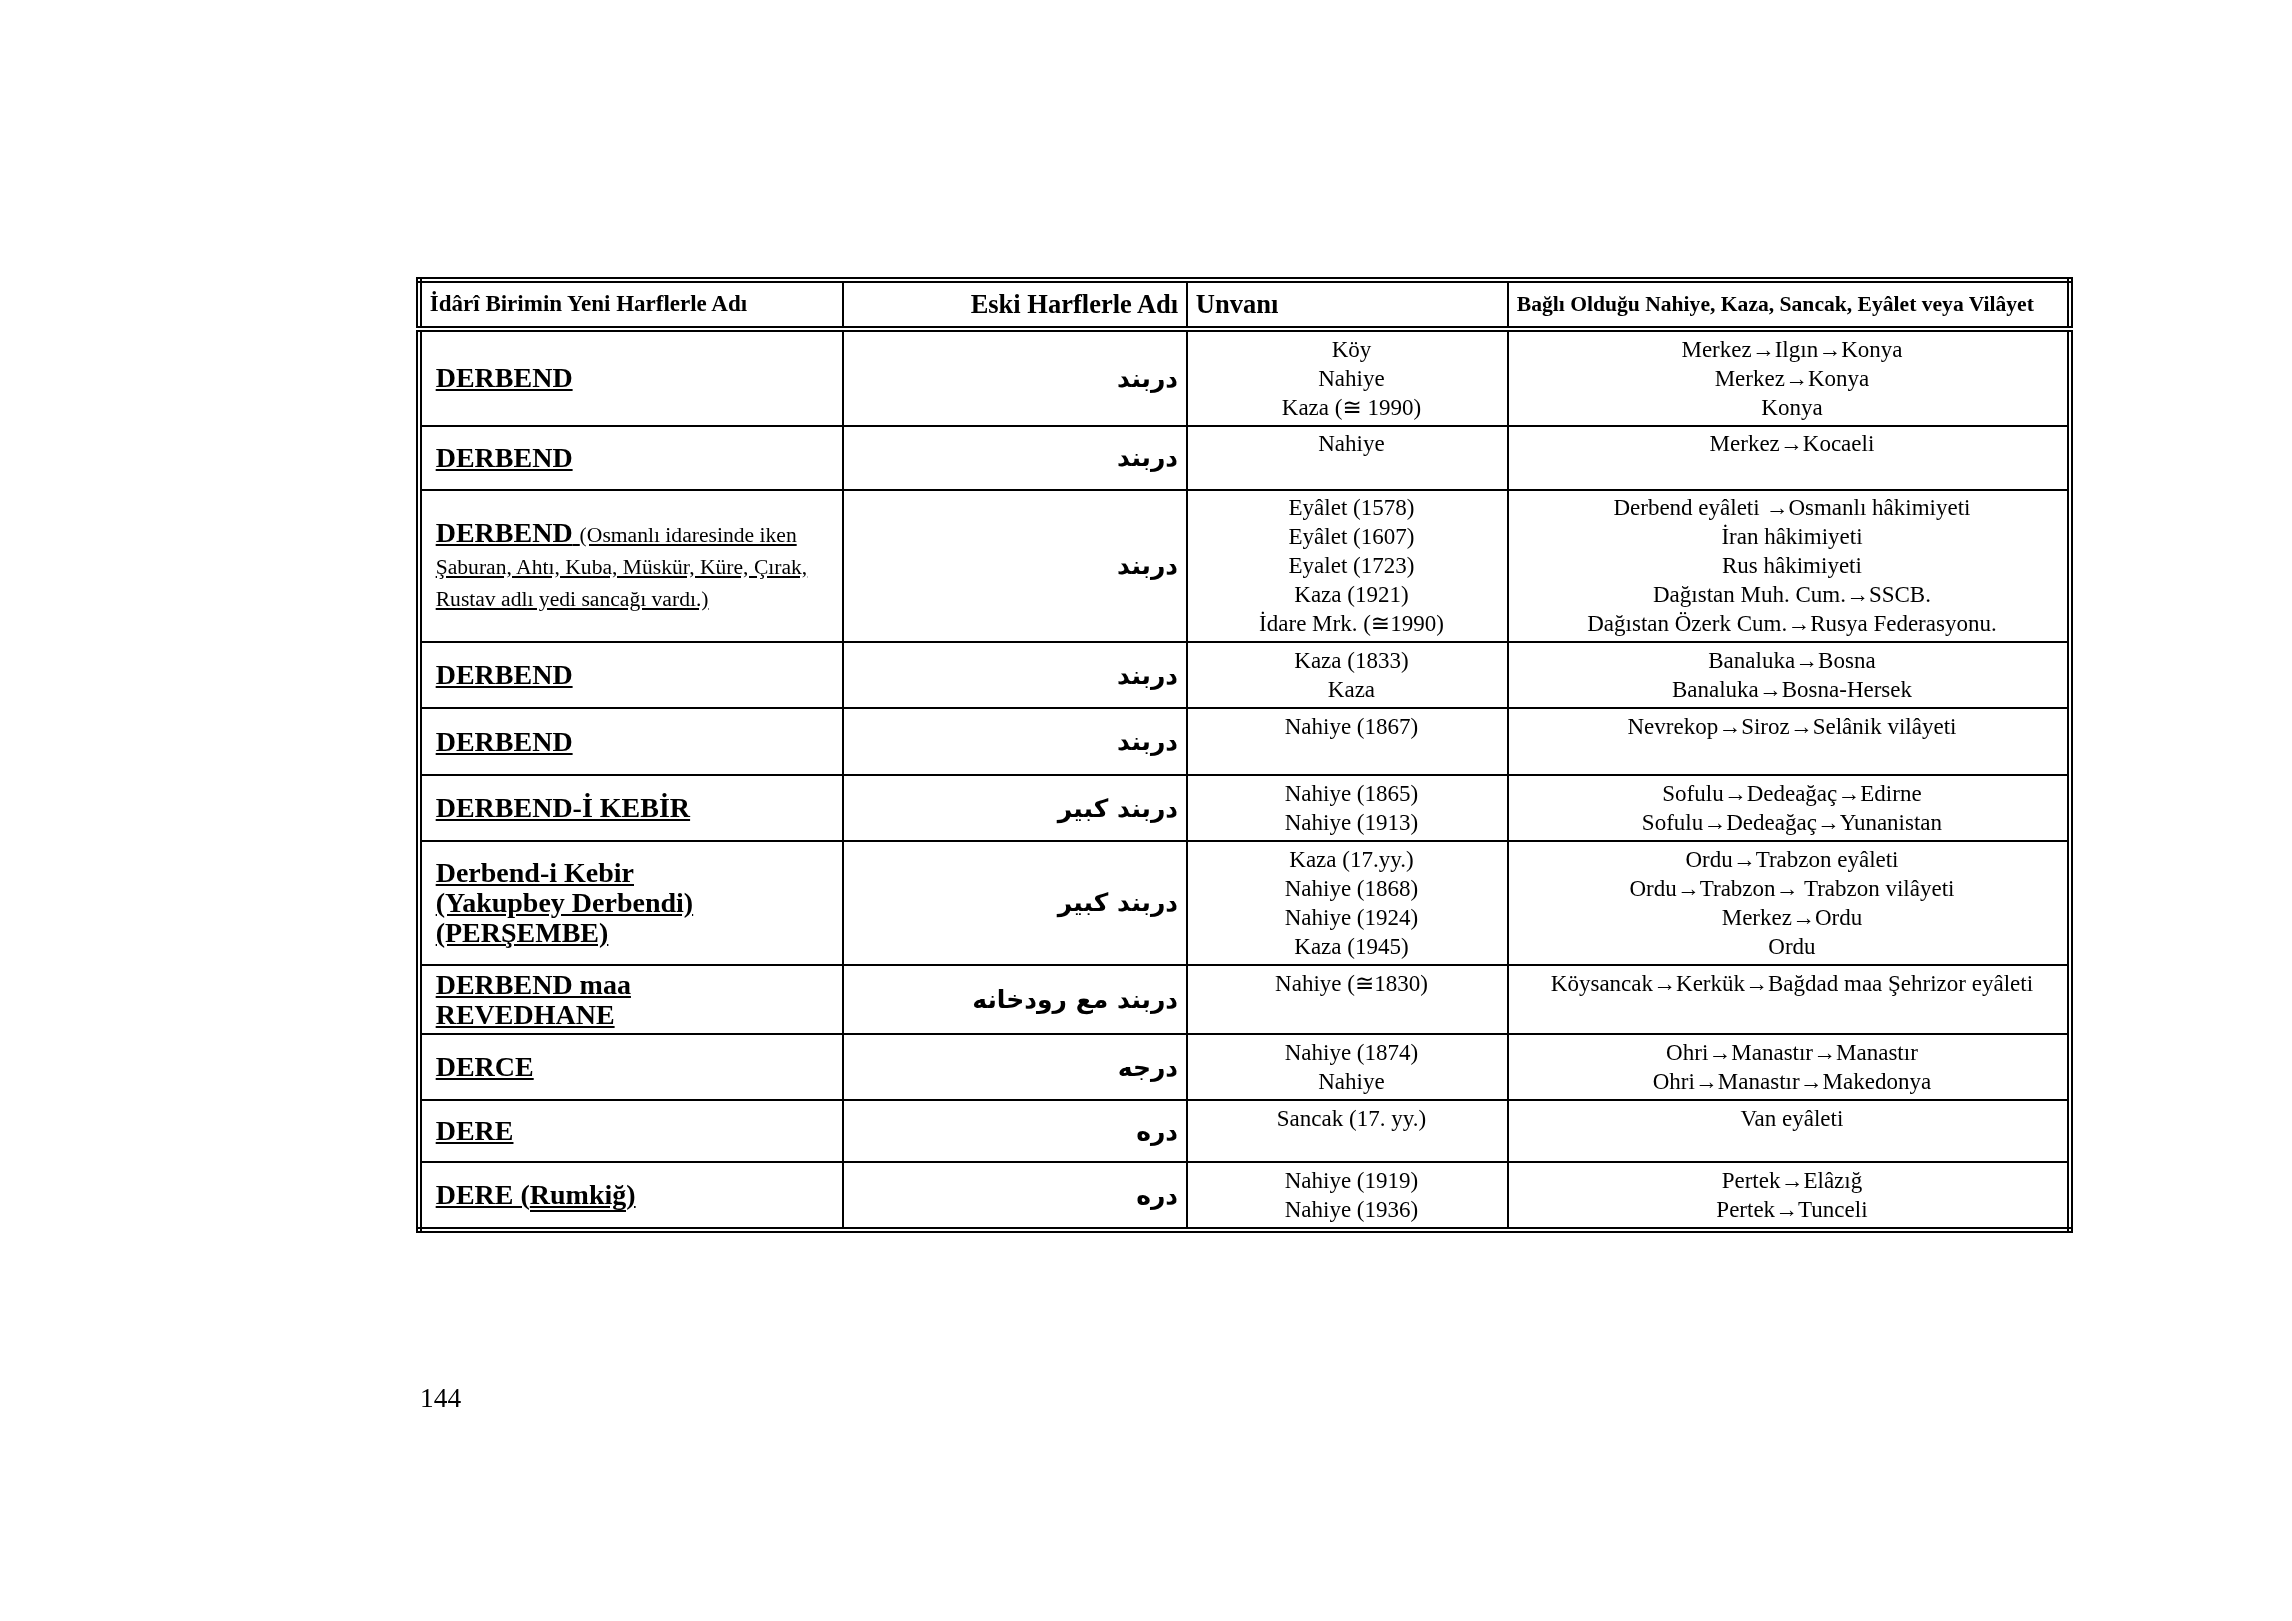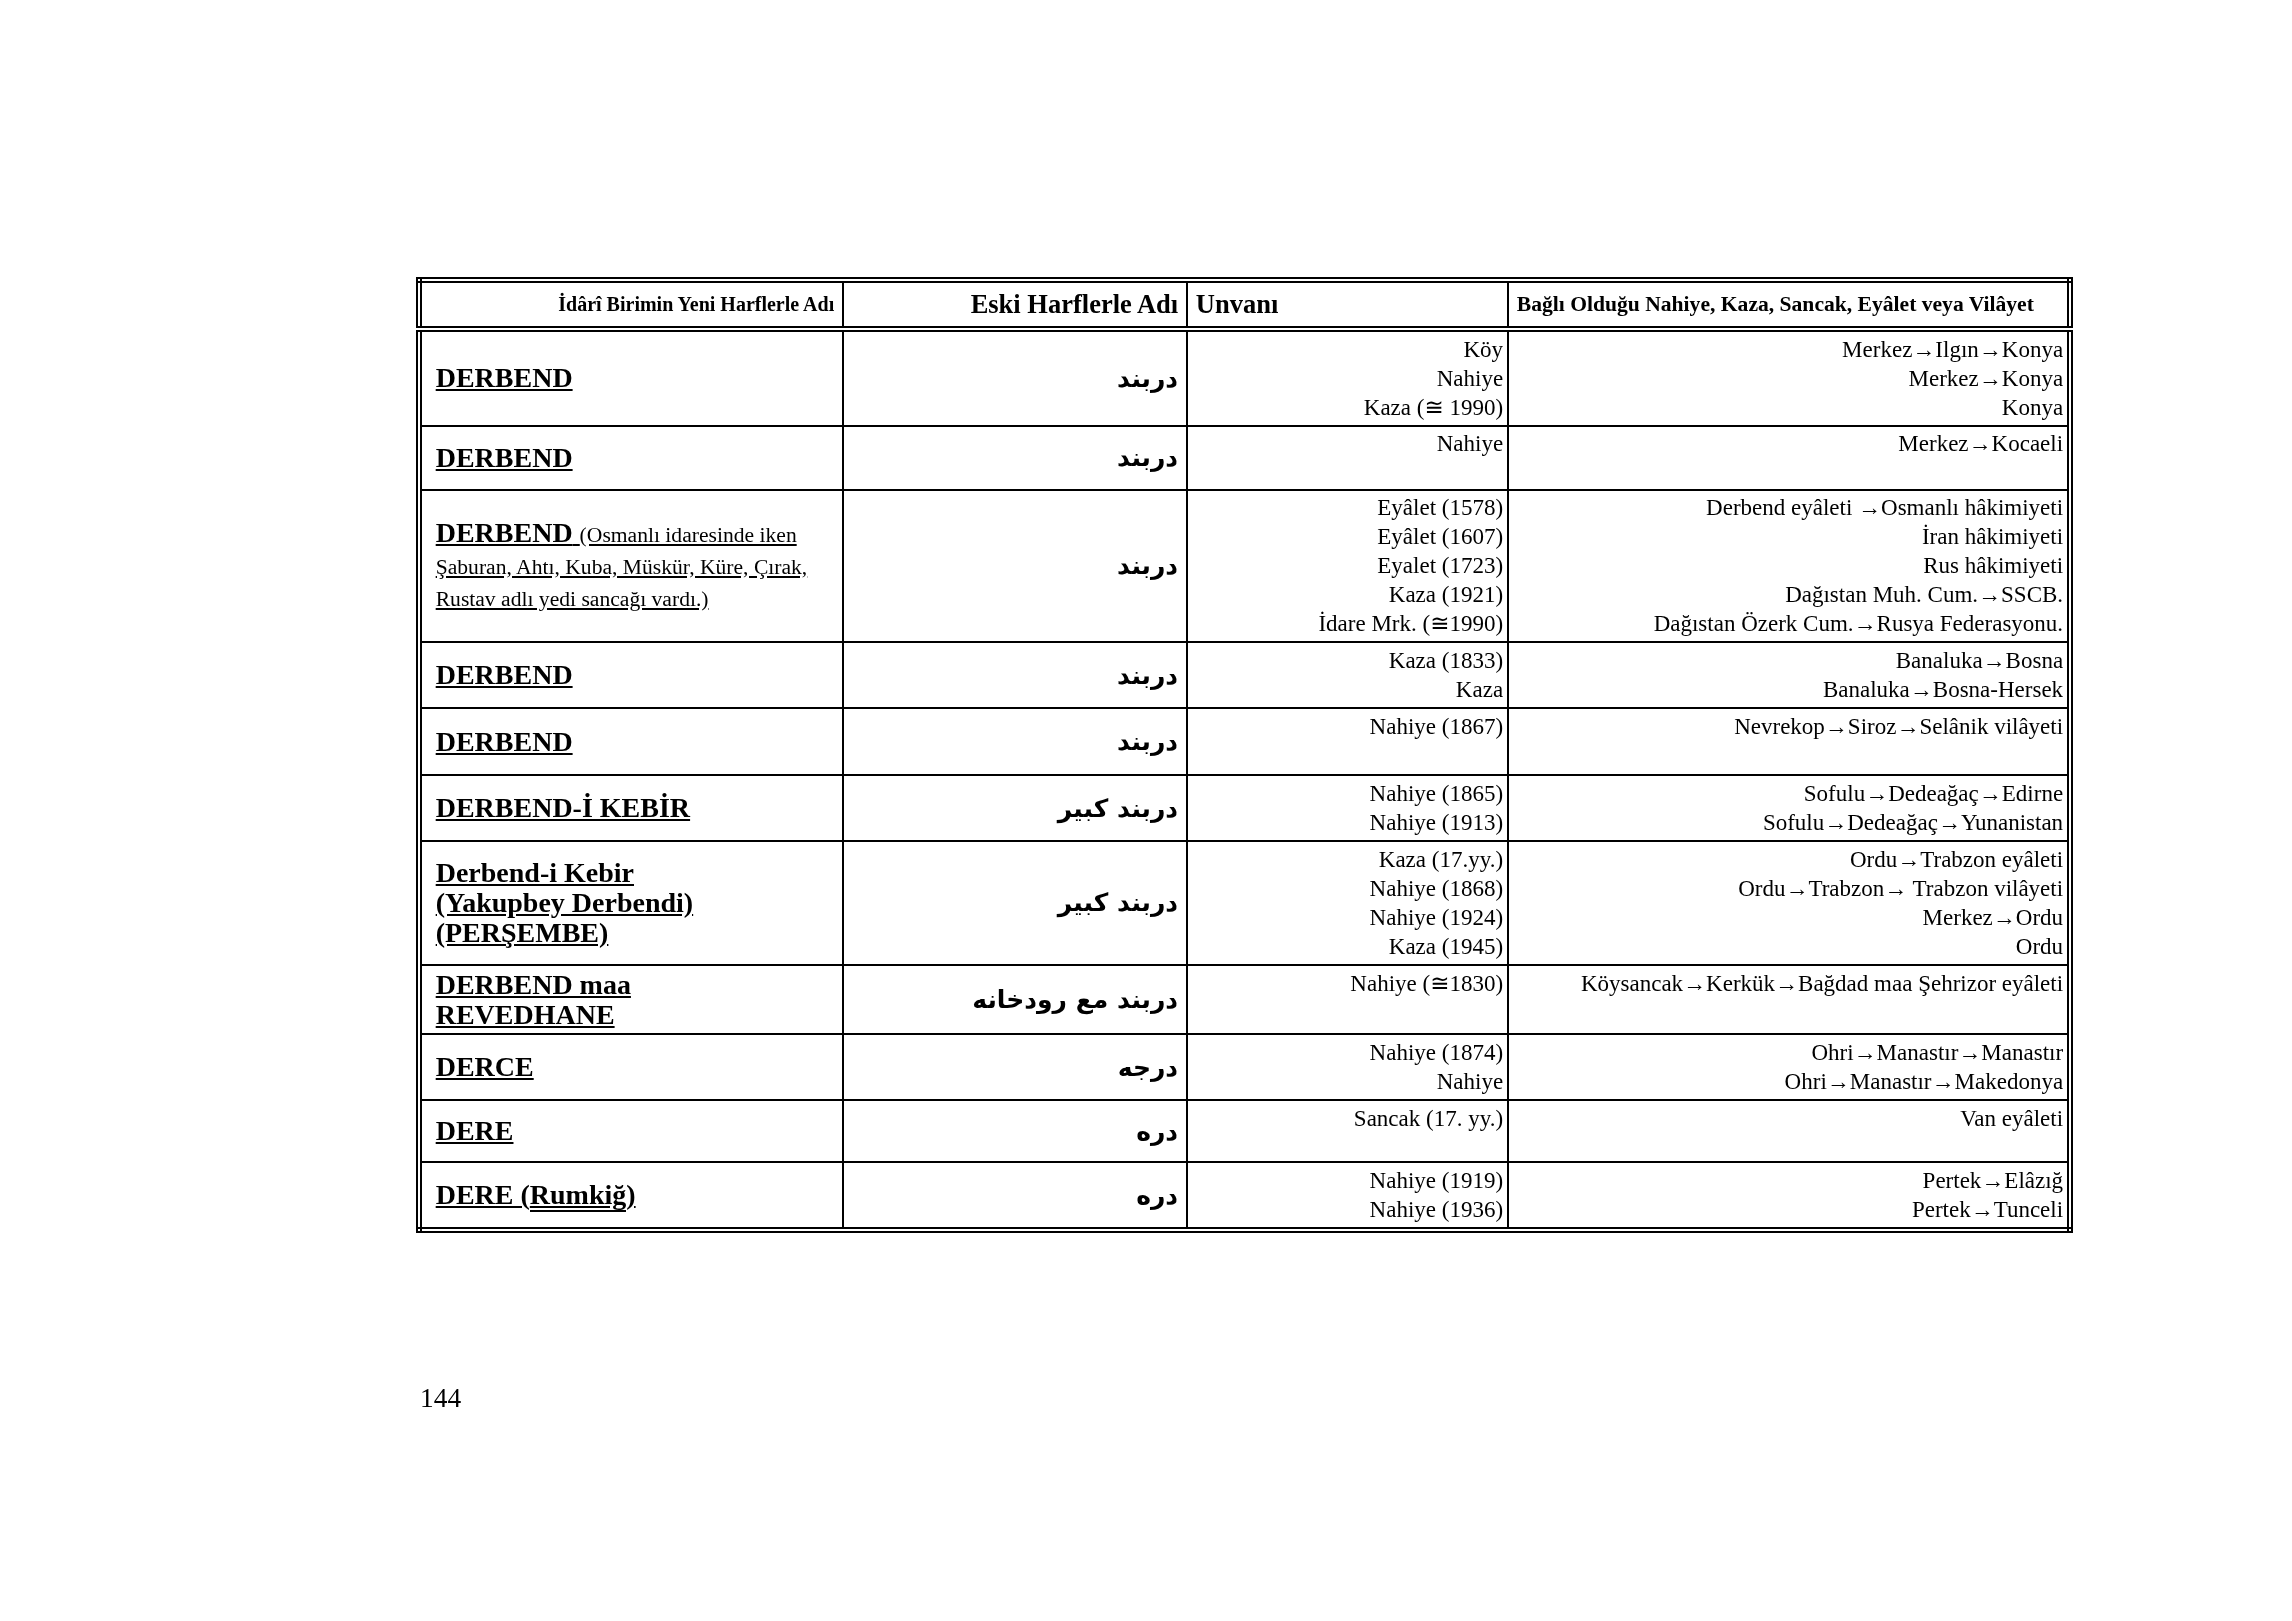--- a/index.html
+++ b/index.html
@@ -27,21 +27,21 @@
     border: 2px solid #000;
     overflow: hidden;
   }
   .doc-table thead th {
     border-bottom: 6.9px double #000;
     font-weight: bold;
     padding: 3.9px 7.8px;
     height: 35px;
     white-space: nowrap;
   }
-  th.h1 { font-size: 20px; text-align: right; }
+  th.h1 { font-size: 23px; text-align: left; }
   th.h2 { font-size: 26.5px; text-align: right; padding-right: 13.7px; }
   th.h3 { font-size: 26.5px; text-align: left; padding-left: 11.8px; }
   th.h4 { font-size: 21.6px; text-align: left; padding-left: 11.8px; }
 
   td.c1 {
     font-size: 28px;
     font-weight: bold;
     vertical-align: middle;
     padding: 3.9px 7.8px 3.9px 13.7px;
     line-height: 30px;
@@ -61,21 +61,21 @@
     font-weight: bold;
     font-size: 25px;
     text-align: right;
     vertical-align: middle;
     padding: 2px 7.8px 2px 3.9px;
     direction: rtl;
   }
   td.c3, td.c4 {
     font-size: 23px;
     vertical-align: top;
-    text-align: right;
+    text-align: center;
     padding: 2.9px 3.9px 2.9px 11.8px;
     line-height: 29px;
   }
   .pageno {
     position: absolute;
     left: 420px;
     top: 1383px;
     font-size: 27.4px;
   }
 </style>

